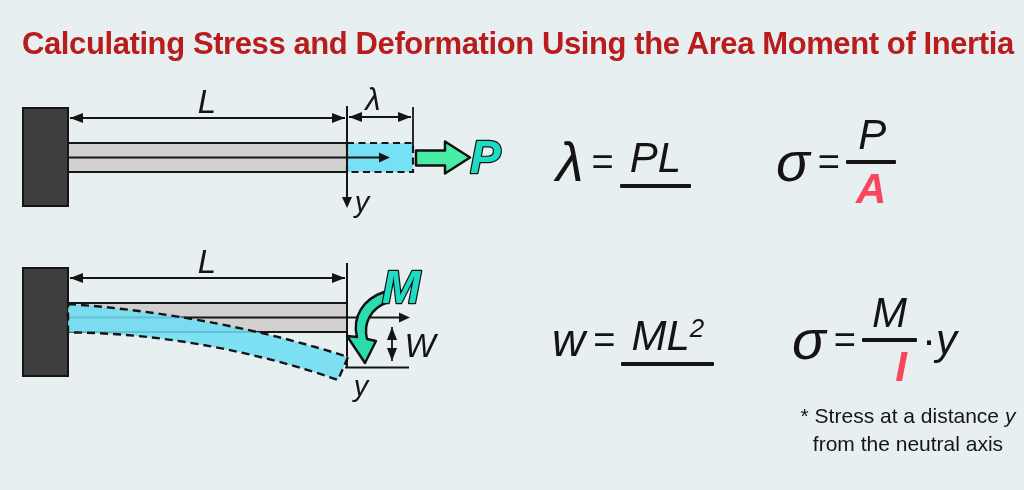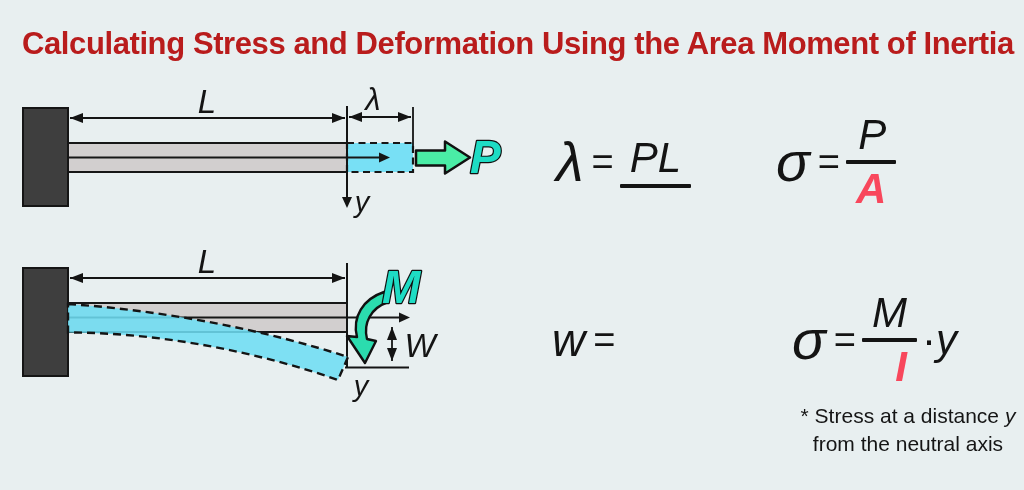--- a/index.html
+++ b/index.html
@@ -137,20 +137,21 @@
       <span class="num">P</span>
       <span class="bar"></span>
       <span class="den red">A</span>
     </span>
   </div>
 
   <div class="formula" style="left:552px;top:280px">
     <span class="lhs-small">w</span>
     <span class="eq">=</span>
     <span class="frac">
+      <span class="num"><span>ML</span><span class="sup">2</span></span>
       <span class="bar"></span>
     </span>
   </div>
 
   <div class="formula" style="left:792px;top:280px">
     <span class="lhs">σ</span>
     <span class="eq">=</span>
     <span class="frac">
       <span class="num">M</span>
       <span class="bar"></span>

